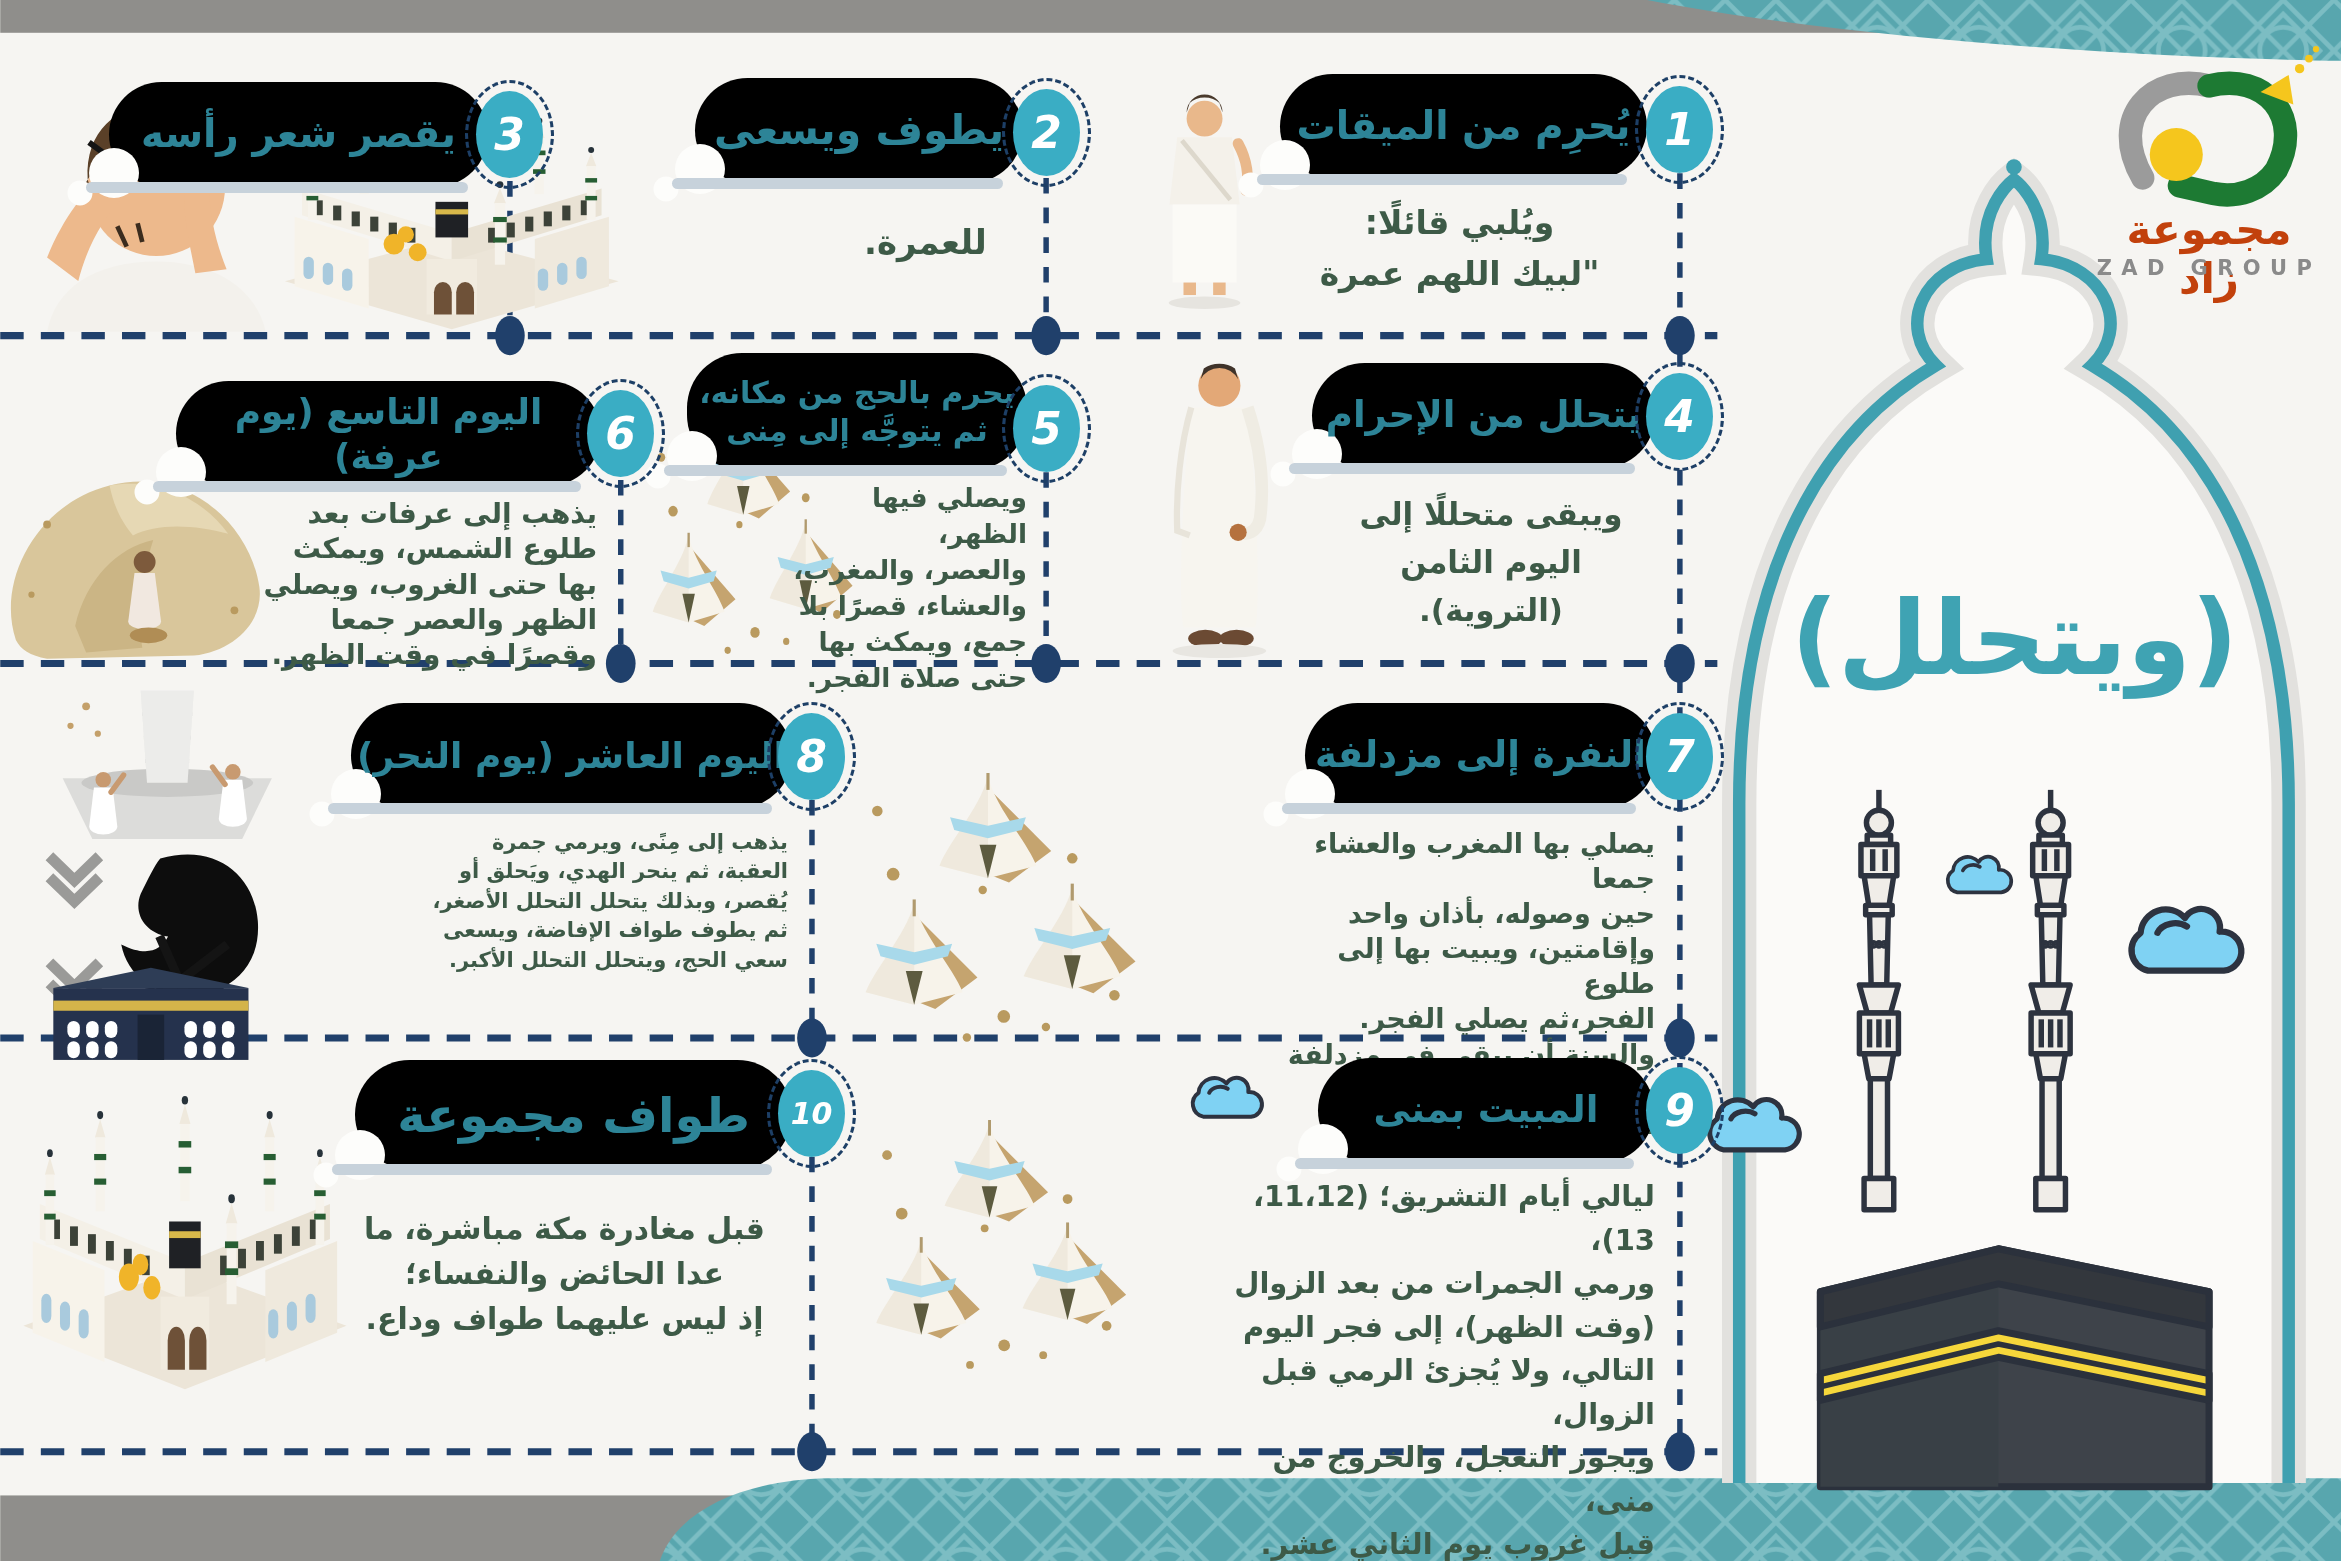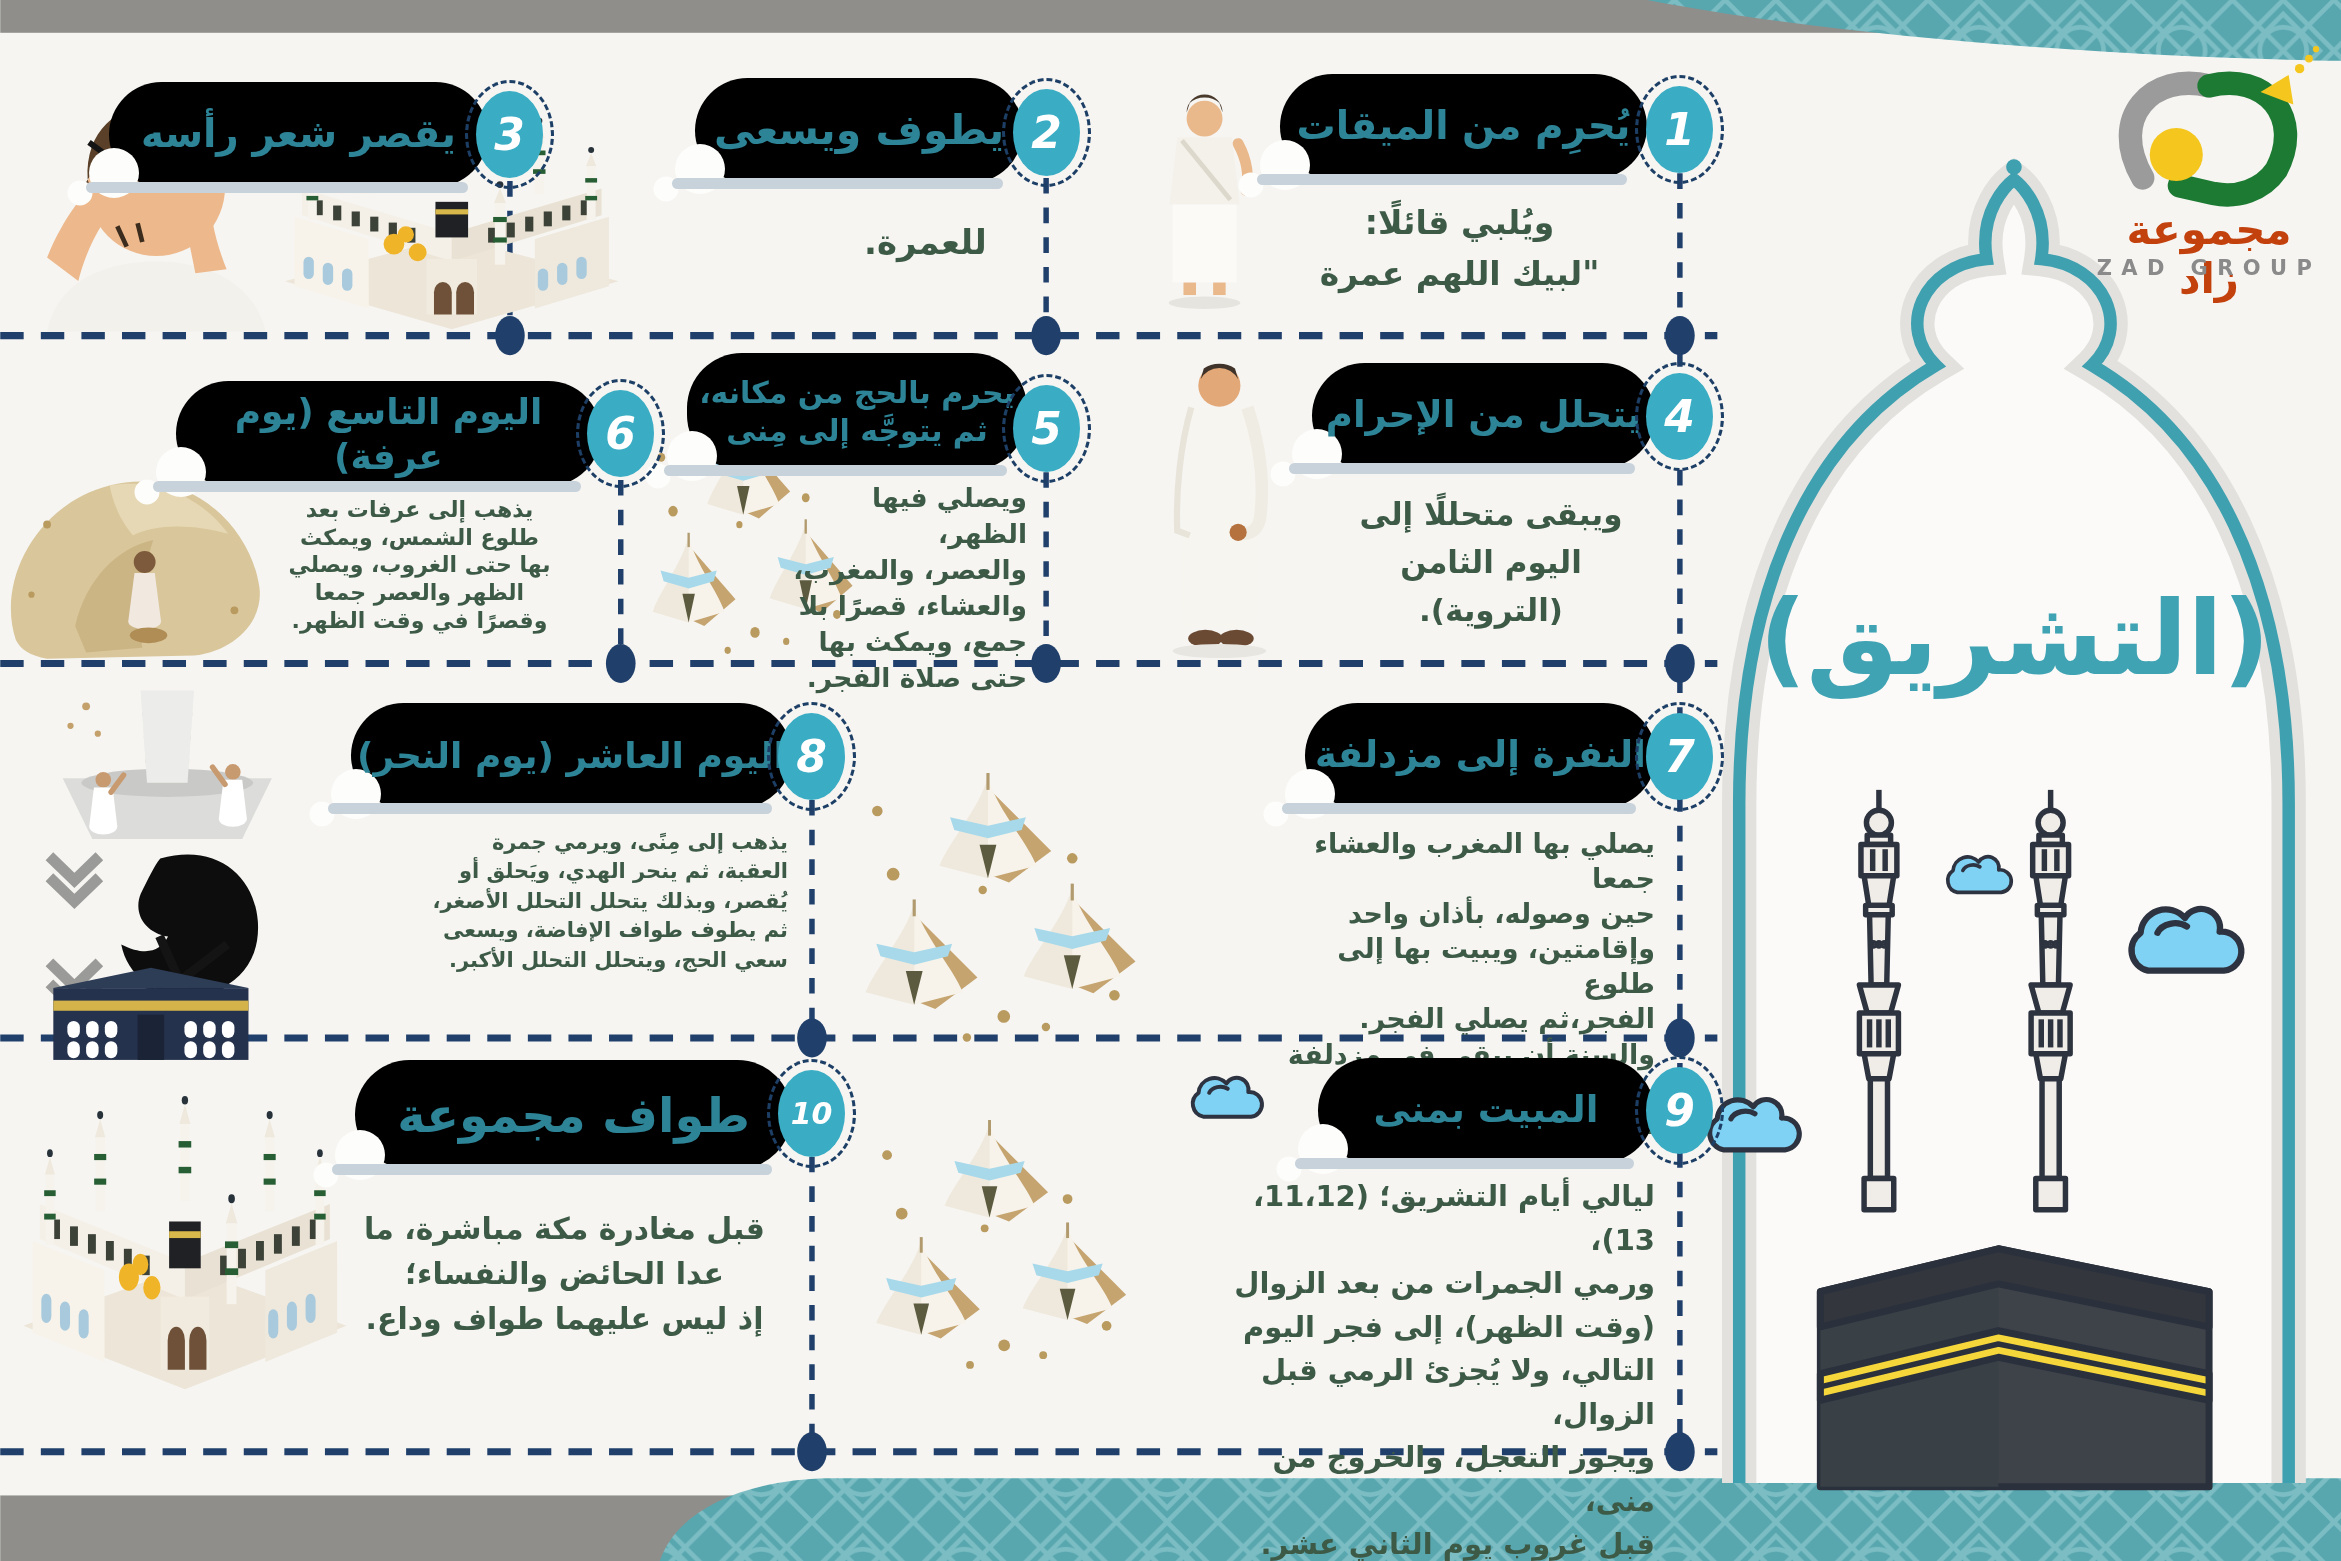--- a/index.html
+++ b/index.html
@@ -391,21 +391,21 @@
 جمع، ويمكث بها
 حتى صلاة الفجر.</div>
 
 <div class="bubble" style="left:176px;top:381px;width:425px;height:105px;">
   <div class="btitle ar" style="font-size:36px;">اليوم التاسع (يوم عرفة)</div>
   <div class="bar"></div>
 </div>
 <div class="badge" style="left:587px;top:390px;">
       <span>6</span>
     </div>
-<div class="sbody ar" style="left:242px;top:496px;width:355px;font-size:22px;line-height:1.26;text-align:center;">يذهب إلى عرفات بعد
+<div class="sbody ar" style="left:242px;top:496px;width:355px;font-size:28px;line-height:1.26;text-align:right;">يذهب إلى عرفات بعد
 طلوع الشمس، ويمكث
 بها حتى الغروب، ويصلي
 الظهر والعصر جمعا
 وقصرًا في وقت الظهر.</div>
 
 <div class="bubble" style="left:1305px;top:703px;width:351px;height:105px;">
   <div class="btitle ar" style="font-size:37px;">النفرة إلى مزدلفة</div>
   <div class="bar"></div>
 </div>
 <div class="badge" style="left:1646px;top:713px;">
@@ -449,19 +449,19 @@
   <div class="btitle ar" style="font-size:48px;">طواف مجموعة</div>
   <div class="bar"></div>
 </div>
 <div class="badge b10" style="left:778px;top:1070px;">
       <span>10</span>
     </div>
 <div class="sbody ar" style="left:336px;top:1206px;width:457px;font-size:30px;line-height:1.5;text-align:center;">قبل مغادرة مكة مباشرة، ما
 عدا الحائض والنفساء؛
 إذ ليس عليهما طواف وداع.</div>
 
-<div class="panel-title ar" style="left:1749px;top:578px;width:531px;font-size:103px;">(التشريق)</div>
+<div class="panel-title ar" style="left:1749px;top:578px;width:531px;font-size:103px;">(ويتحلل)</div>
 
 <div class="logo-ar ar" style="left:2092px;top:205px;width:234px;font-size:42px;">مجموعة زاد</div>
 <div class="logo-en" style="left:2084px;top:256px;width:250px;font-size:21px;">ZAD GROUP</div>
 
 </div>
 
 
 </body></html>

